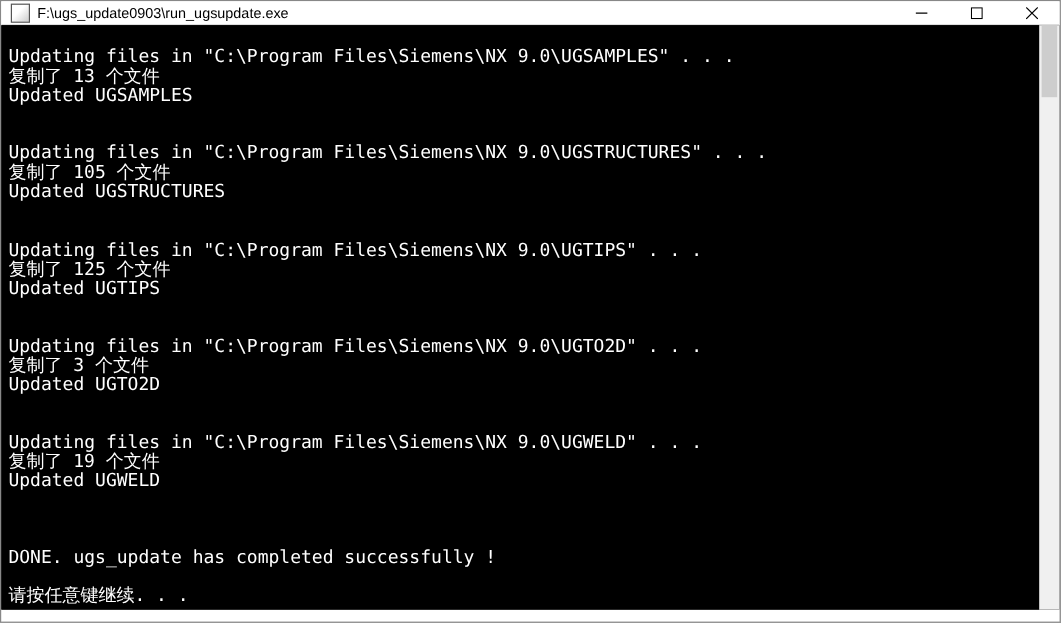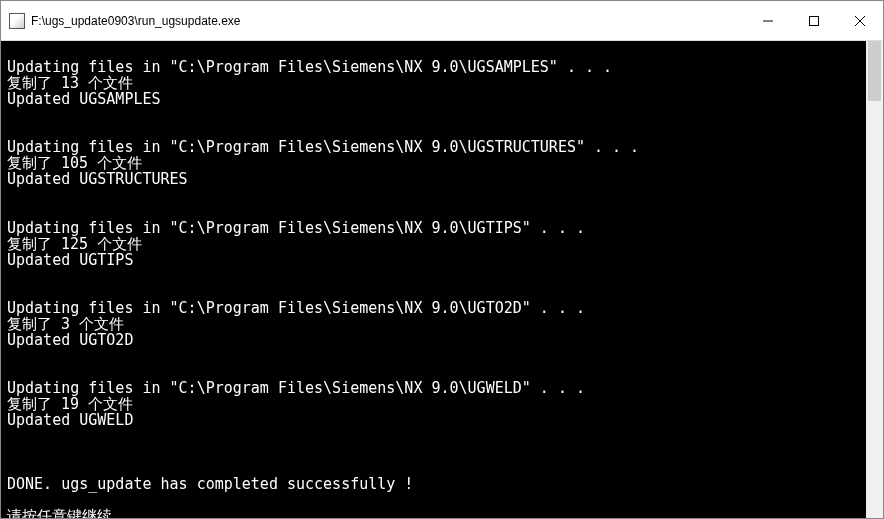--- a/index.html
+++ b/index.html
@@ -5,21 +5,21 @@
 * { margin: 0; padding: 0; box-sizing: border-box; }
 body {
   font-family: "Segoe UI", Tahoma, sans-serif;
   background: #fff;
   width: 884px;
   height: 519px;
   overflow: hidden;
   border: 1px solid #888;
 }
 .titlebar {
-  height: 40px;
+  height: 20px;
   background: #fff;
   display: flex;
   align-items: center;
   border-bottom: 1px solid #ddd;
 }
 .titlebar-icon {
   width: 16px;
   height: 16px;
   margin: 0 6px 0 8px;
   border: 1px solid #555;

